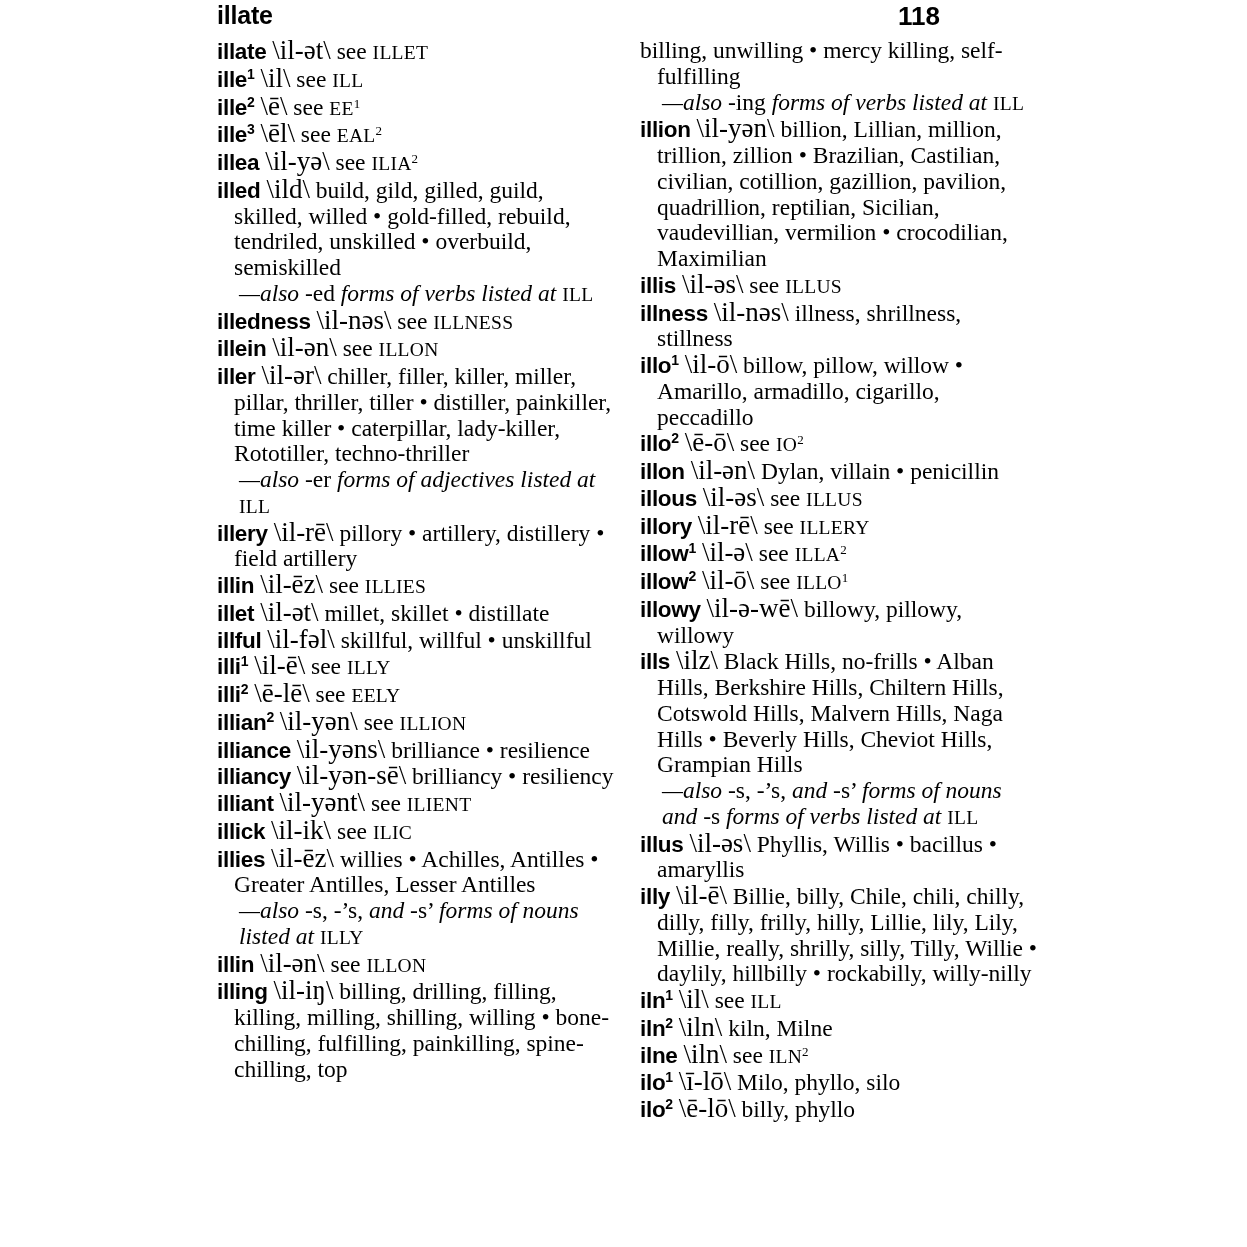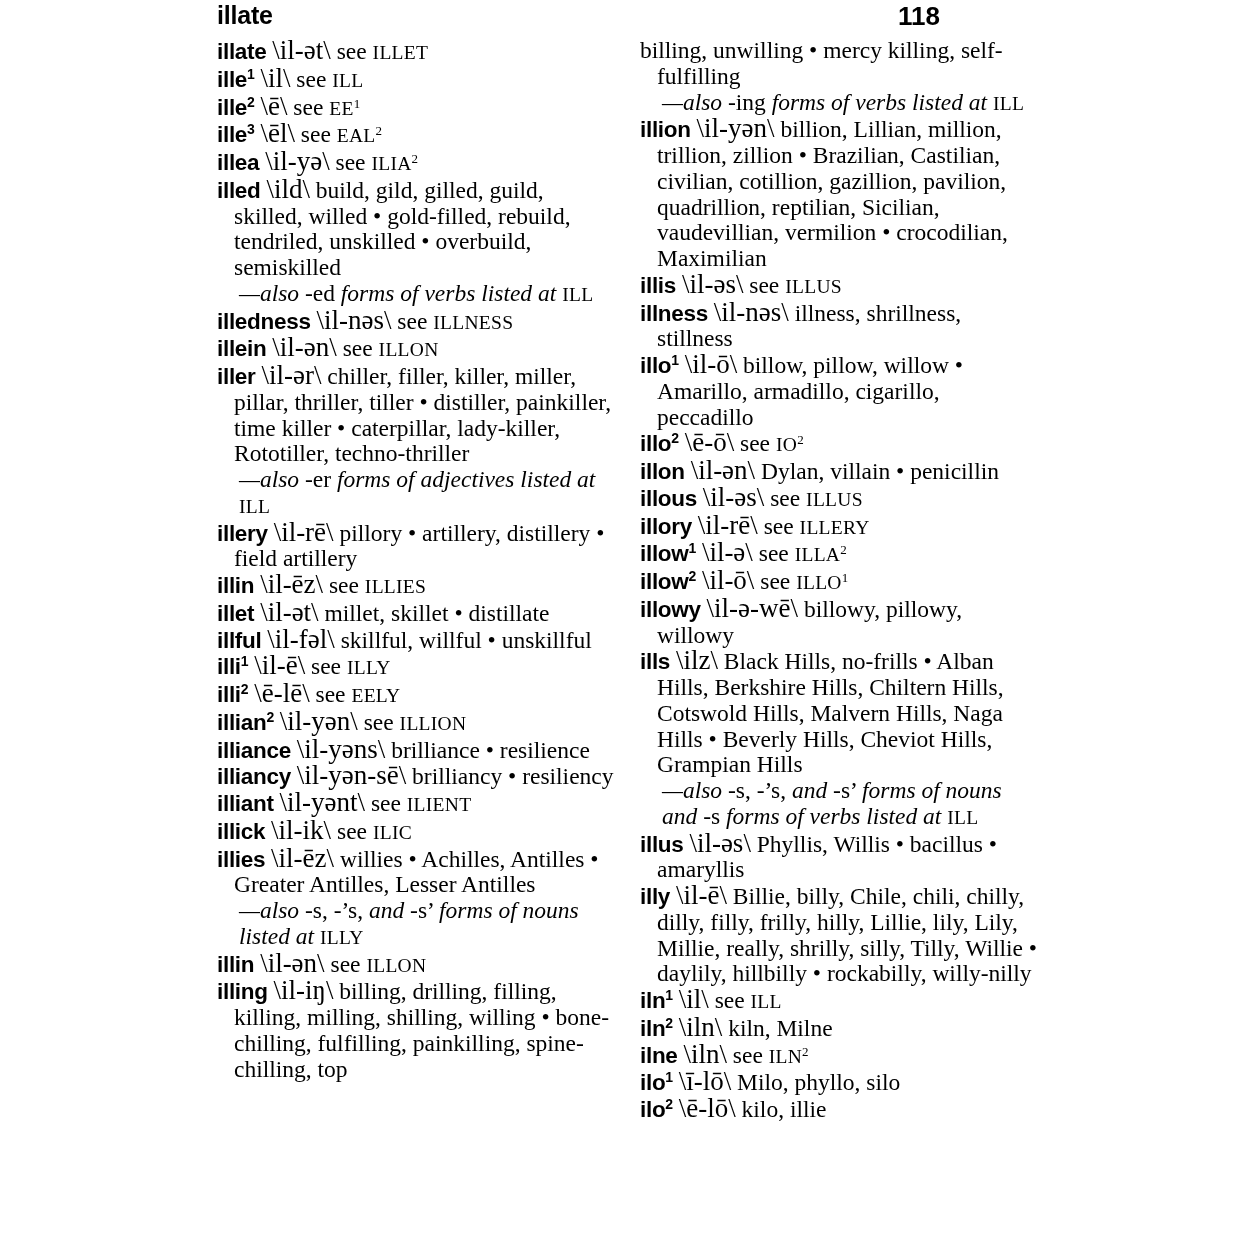--- a/index.html
+++ b/index.html
@@ -150,17 +150,17 @@
         <div class="entry"><span class="hw">illow<sup>1</sup></span> <span class="pron">\il-ə\</span> see <span class="sc">ILLA<sup>2</sup></span></div>
         <div class="entry"><span class="hw">illow<sup>2</sup></span> <span class="pron">\il-ō\</span> see <span class="sc">ILLO<sup>1</sup></span></div>
         <div class="entry"><span class="hw">illowy</span> <span class="pron">\il-ə-wē\</span><span class="bul">  billowy, pillowy, willowy</span></div>
         <div class="entry"><span class="hw">ills</span> <span class="pron">\ilz\</span><span class="bul">  Black Hills, no-frills • Alban Hills, Berkshire Hills, Chiltern Hills, Cotswold Hills, Malvern Hills, Naga Hills • Beverly Hills, Cheviot Hills, Grampian Hills</span><div class="also"><span>—also </span><span class="rom">-s, -’s, </span><span>and </span><span class="rom">-s’ </span><span>forms of nouns and </span><span class="rom">-s </span><span>forms of verbs listed at </span><span class="sc">ILL</span></div></div>
         <div class="entry"><span class="hw">illus</span> <span class="pron">\il-əs\</span><span class="bul">  Phyllis, Willis • bacillus • amaryllis</span></div>
         <div class="entry"><span class="hw">illy</span> <span class="pron">\il-ē\</span><span class="bul">  Billie, billy, Chile, chili, chilly, dilly, filly, frilly, hilly, Lillie, lily, Lily, Millie, really, shrilly, silly, Tilly, Willie • daylily, hillbilly • rockabilly, willy-nilly</span></div>
         <div class="entry"><span class="hw">iln<sup>1</sup></span> <span class="pron">\il\</span> see <span class="sc">ILL</span></div>
         <div class="entry"><span class="hw">iln<sup>2</sup></span> <span class="pron">\iln\</span><span class="bul">  kiln, Milne</span></div>
         <div class="entry"><span class="hw">ilne</span> <span class="pron">\iln\</span> see <span class="sc">ILN<sup>2</sup></span></div>
         <div class="entry"><span class="hw">ilo<sup>1</sup></span> <span class="pron">\ī-lō\</span><span class="bul">  Milo, phyllo, silo</span></div>
-        <div class="entry"><span class="hw">ilo<sup>2</sup></span> <span class="pron">\ē-lō\</span><span class="bul">  kilo, illie</span></div>
+        <div class="entry"><span class="hw">ilo<sup>2</sup></span> <span class="pron">\ē-lō\</span><span class="bul">  billy, phyllo</span></div>
       </div>
   </div>
 
 </div>
 
 </body></html>

